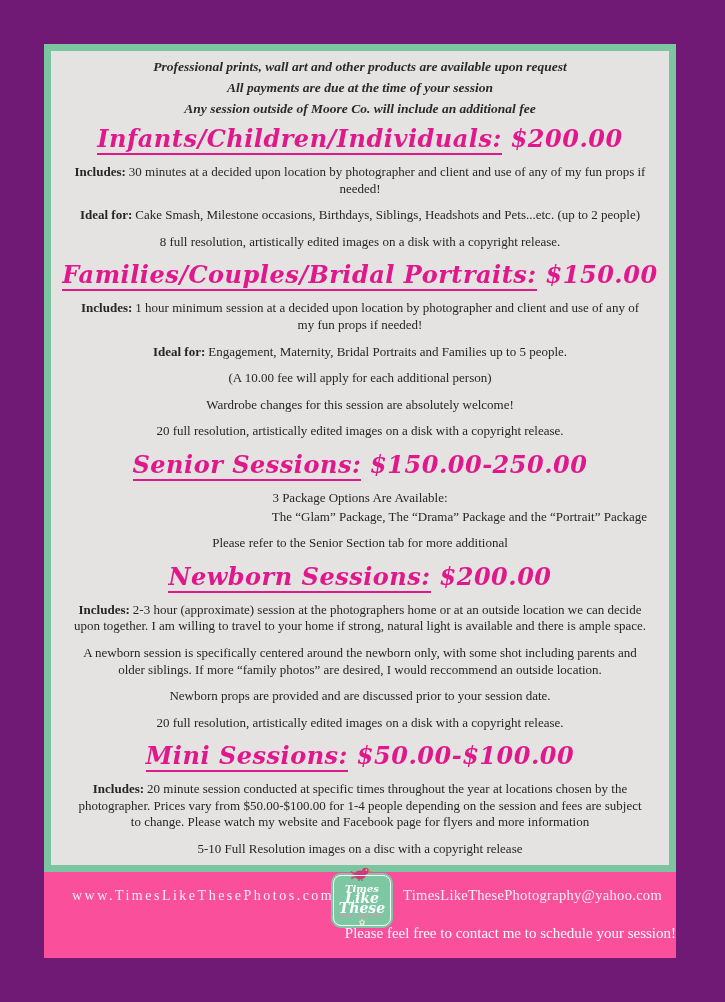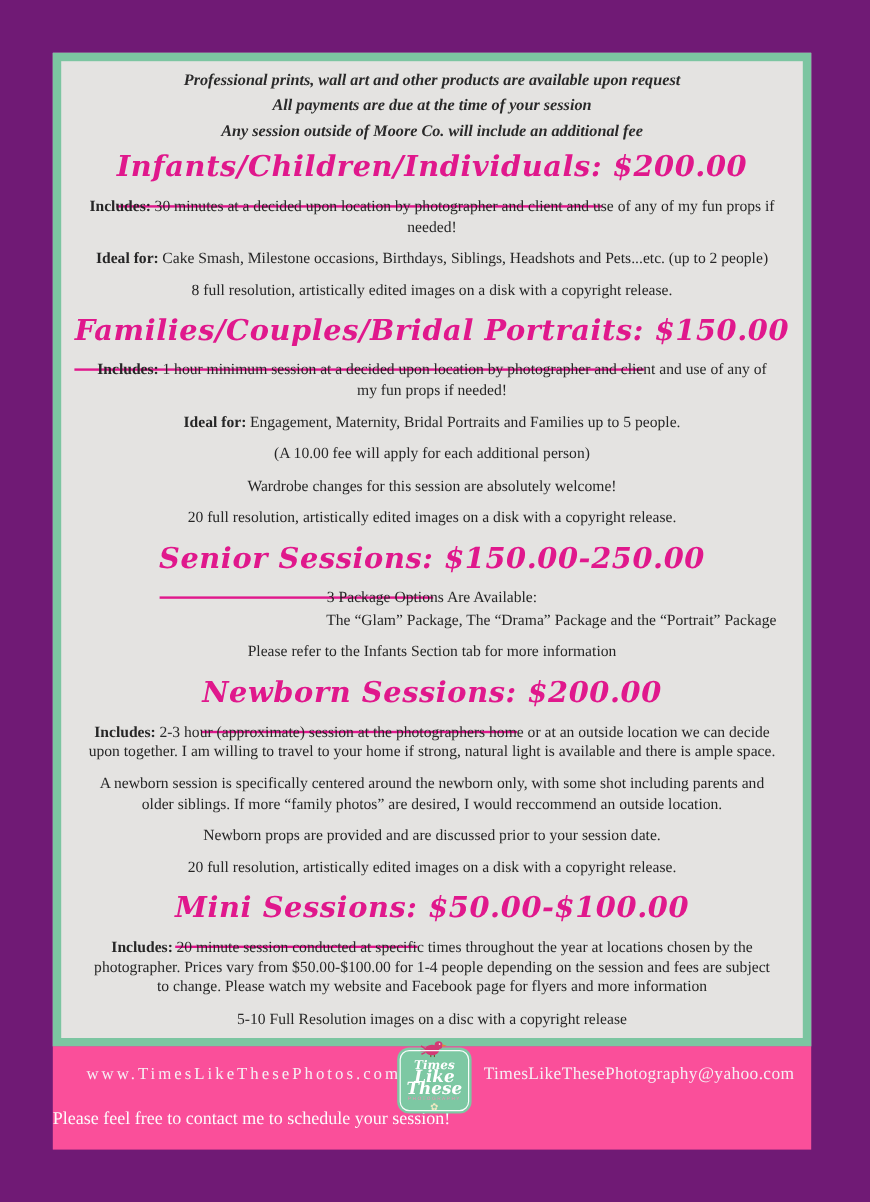--- a/index.html
+++ b/index.html
@@ -47,21 +47,21 @@
     font-size: 24px;
     line-height: 30px;
     font-weight: bold;
     font-style: italic;
     letter-spacing: 0.5px;
     color: #e0188c;
     font-family: "DejaVu Serif", serif;
   }
   .h-title {
     border-bottom: 2px solid #e0188c;
-    padding-bottom: 18px;
+    padding-bottom: 0px;
   }
   .para {
     margin: 10px 14px;
     font-size: 13px;
     line-height: 16.6px;
     color: #262626;
   }
   .para.tight { margin-bottom: 0; }
   .para.tight2 { margin-top: 2px; text-align: right; }
   .plabel { font-weight: bold; margin-right: 3px; }
@@ -92,21 +92,21 @@
     letter-spacing: 0.3px;
     color: #f6eef4;
     text-decoration: none;
     cursor: pointer;
   }
   .footer-cta {
     position: absolute;
     left: 0;
     top: 53px;
     width: 100%;
-    text-align: left;
+    text-align: right;
     font-size: 15px;
     color: #fdfbfc;
   }
   
   .logo {
     position: absolute;
     left: 330px;
     top: 869px;
     width: 64px;
     height: 60px;
@@ -192,21 +192,21 @@
         <p class="para"><span class="plabel">Ideal for:</span><span>Engagement, Maternity, Bridal Portraits and Families up to 5 people.</span></p>
         <p class="para"><span>(A 10.00 fee will apply for each additional person)</span></p>
         <p class="para"><span>Wardrobe changes for this session are absolutely welcome!</span></p>
         <p class="para"><span>20 full resolution, artistically edited images on a disk with a copyright release.</span></p>
       </div>
 
       <div>
         <h2 class="session-heading"><span class="h-title">Senior Sessions:</span> <span class="h-price">$150.00-250.00</span></h2>
         <p class="para tight"><span>3 Package Options Are Available:</span></p>
         <p class="para tight2"><span>The “Glam” Package, The “Drama” Package and the “Portrait” Package</span></p>
-        <p class="para"><span>Please refer to the Infants Section tab for more information</span></p>
+        <p class="para"><span>Please refer to the Senior Section tab for more additional</span></p>
       </div>
 
       <div>
         <h2 class="session-heading"><span class="h-title">Newborn Sessions:</span> <span class="h-price">$200.00</span></h2>
         <p class="para"><span class="plabel">Includes:</span><span>2-3 hour (approximate) session at the photographers home or at an outside location we can decide upon together.  I am willing to travel to your home if strong, natural light is available and there is ample space.</span></p>
         <p class="para"><span>A newborn session is specifically centered around the newborn only, with some shot including parents and older siblings.  If more “family photos” are desired, I would reccommend an outside location.</span></p>
         <p class="para"><span>Newborn props are provided and are discussed prior to your session date.</span></p>
         <p class="para"><span>20 full resolution, artistically edited images on a disk with a copyright release.</span></p>
       </div>
 

